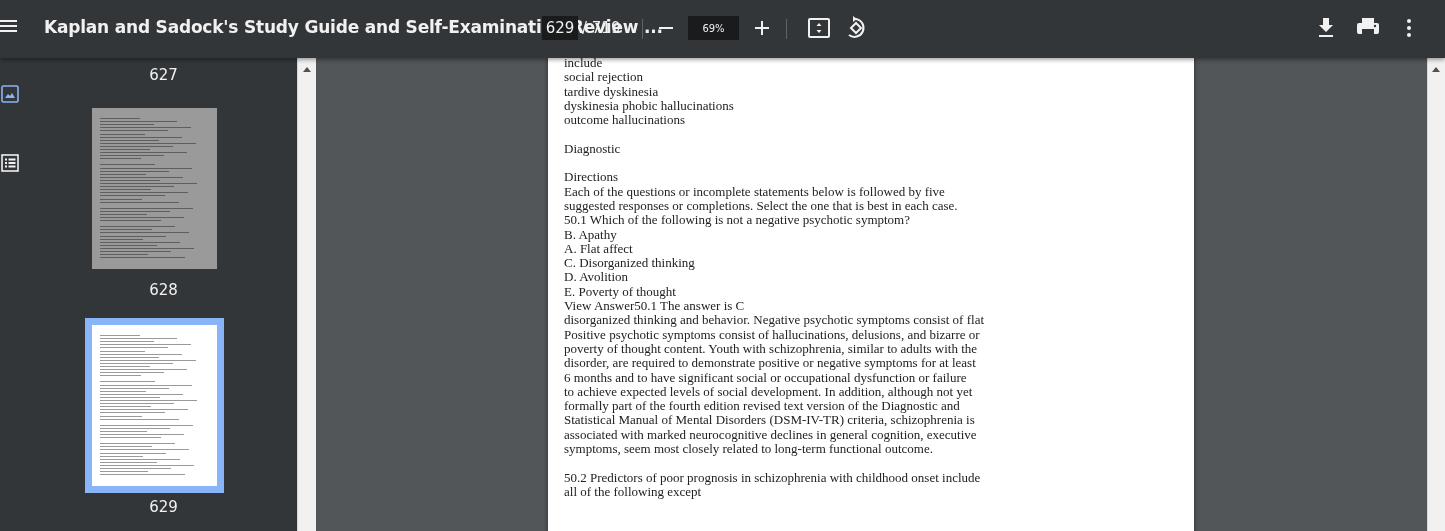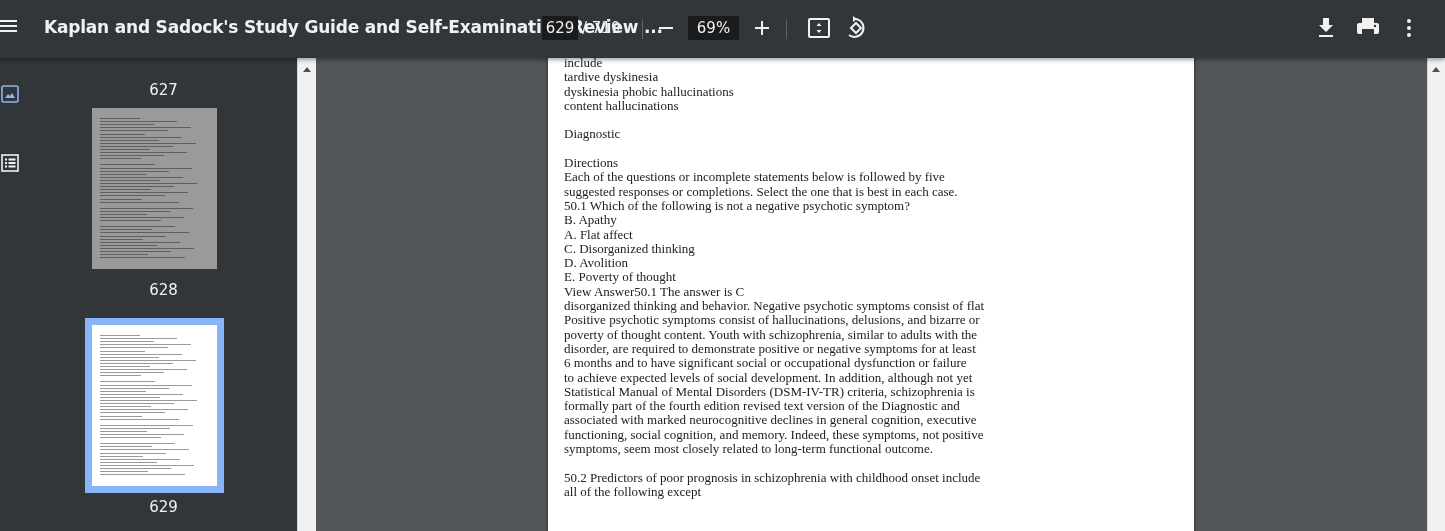--- a/index.html
+++ b/index.html
@@ -21,21 +21,21 @@
     position: absolute; left: 542px; top: 16px; width: 36px; height: 24px;
     background: #191b1c; color: #f1f1f1; border: none; font-size: 15px;
     text-align: center; font-family: "DejaVu Sans", sans-serif;
   }
   .page-total { position: absolute; left: 582px; top: 19px; font-size: 15px; color: #f1f1f1; }
   .vsep { position: absolute; top: 19px; width: 1px; height: 20px; background: #5f6368; }
   .zoom-out { position: absolute; left: 655px; top: 14px; width: 22px; height: 28px; cursor: pointer; }
   .zoom-out::before { content: ""; position: absolute; left: 4px; top: 13px; width: 14px; height: 2px; background: #f1f1f1; }
   .zoom-input {
     position: absolute; left: 688px; top: 16px; width: 51px; height: 24px;
-    background: #191b1c; color: #f1f1f1; border: none; font-size: 15px;
+    background: #191b1c; color: #f1f1f1; border: none; font-size: 10px;
     text-align: center; font-family: "DejaVu Sans", sans-serif;
   }
   .zoom-in { position: absolute; left: 751px; top: 14px; width: 22px; height: 28px; cursor: pointer; }
   .zoom-in::before { content: ""; position: absolute; left: 4px; top: 13px; width: 14px; height: 2px; background: #f1f1f1; }
   .zoom-in::after { content: ""; position: absolute; left: 10px; top: 7px; width: 2px; height: 14px; background: #f1f1f1; }
   .icon-btn { position: absolute; cursor: pointer; }
 
   .rail { position: absolute; left: 0; top: 58px; width: 30px; height: 473px; background: #323639; }
   .thumb-pane { position: absolute; left: 30px; top: 58px; width: 267px; height: 473px; background: #323639; overflow: hidden; }
   .thumb-label { position: absolute; width: 267px; text-align: center; font-size: 15px; color: #f1f1f1; }
@@ -131,21 +131,21 @@
         <rect x="7.5" y="4.5" width="7" height="2" fill="#f1f1f1"></rect>
         <rect x="4" y="8" width="2" height="2" fill="#f1f1f1"></rect>
         <rect x="7.5" y="8" width="7" height="2" fill="#f1f1f1"></rect>
         <rect x="4" y="11.5" width="2" height="2" fill="#f1f1f1"></rect>
         <rect x="7.5" y="11.5" width="7" height="2" fill="#f1f1f1"></rect>
       </svg>
   </div>
 </div>
 
 <div class="thumb-pane">
-  <div class="thumb-label" style="top:23px">627</div>
+  <div class="thumb-label" style="top:8px">627</div>
 
   <div class="thumb" style="top:50px;background:#9a9a9a">
     <div class="thumb-inner" id="thumb628">
         <div class="thumb-line" style="top: 10px; left: 8px; width: 40px; background: rgb(94, 94, 94);"></div>
         <div class="thumb-line" style="top: 13.1px; left: 8px; width: 77px; background: rgb(94, 94, 94);"></div>
         <div class="thumb-line" style="top: 16.2px; left: 8px; width: 54px; background: rgb(94, 94, 94);"></div>
         <div class="thumb-line" style="top: 19.3px; left: 8px; width: 91px; background: rgb(94, 94, 94);"></div>
         <div class="thumb-line" style="top: 22.4px; left: 8px; width: 68px; background: rgb(94, 94, 94);"></div>
         <div class="thumb-line" style="top: 25.5px; left: 8px; width: 45px; background: rgb(94, 94, 94);"></div>
         <div class="thumb-line" style="top: 28.6px; left: 8px; width: 82px; background: rgb(94, 94, 94);"></div>
@@ -240,46 +240,46 @@
 </div>
 
 <div class="side-scroll">
   <div class="arrow-up"></div>
 </div>
 
 <div class="main">
   <div class="page">
     <div class="page-text">
       <div>include</div>
+      <div>social rejection</div>
       <div>tardive dyskinesia</div>
       <div>dyskinesia phobic hallucinations</div>
-      <div>content hallucinations</div>
+      <div>outcome hallucinations</div>
       <div class="gap"></div>
       <div>Diagnostic</div>
       <div class="gap"></div>
       <div>Directions</div>
       <div>Each of the questions or incomplete statements below is followed by five</div>
       <div>suggested responses or completions. Select the one that is best in each case.</div>
       <div>50.1 Which of the following is not a negative psychotic symptom?</div>
       <div>B. Apathy</div>
       <div>A. Flat affect</div>
       <div>C. Disorganized thinking</div>
       <div>D. Avolition</div>
       <div>E. Poverty of thought</div>
       <div>View Answer50.1 The answer is C</div>
       <div>disorganized thinking and behavior. Negative psychotic symptoms consist of flat</div>
       <div>Positive psychotic symptoms consist of hallucinations, delusions, and bizarre or</div>
       <div>poverty of thought content. Youth with schizophrenia, similar to adults with the</div>
       <div>disorder, are required to demonstrate positive or negative symptoms for at least</div>
       <div>6 months and to have significant social or occupational dysfunction or failure</div>
       <div>to achieve expected levels of social development. In addition, although not yet</div>
+      <div>formally part of the fourth edition revised text version of the Diagnostic and</div>
       <div>Statistical Manual of Mental Disorders (DSM-IV-TR) criteria, schizophrenia is</div>
-      <div>formally part of the fourth edition revised text version of the Diagnostic and</div>
       <div>associated with marked neurocognitive declines in general cognition, executive</div>
-      <div>functioning, social cognition, and memory. Indeed, these symptoms, not positive</div>
       <div>symptoms, seem most closely related to long-term functional outcome.</div>
       <div class="gap"></div>
       <div>50.2 Predictors of poor prognosis in schizophrenia with childhood onset include</div>
       <div>all of the following except</div>
     </div>
   </div>
 </div>
 
 <div class="main-scroll">
   <div class="arrow-up" style="left:4px"></div>

